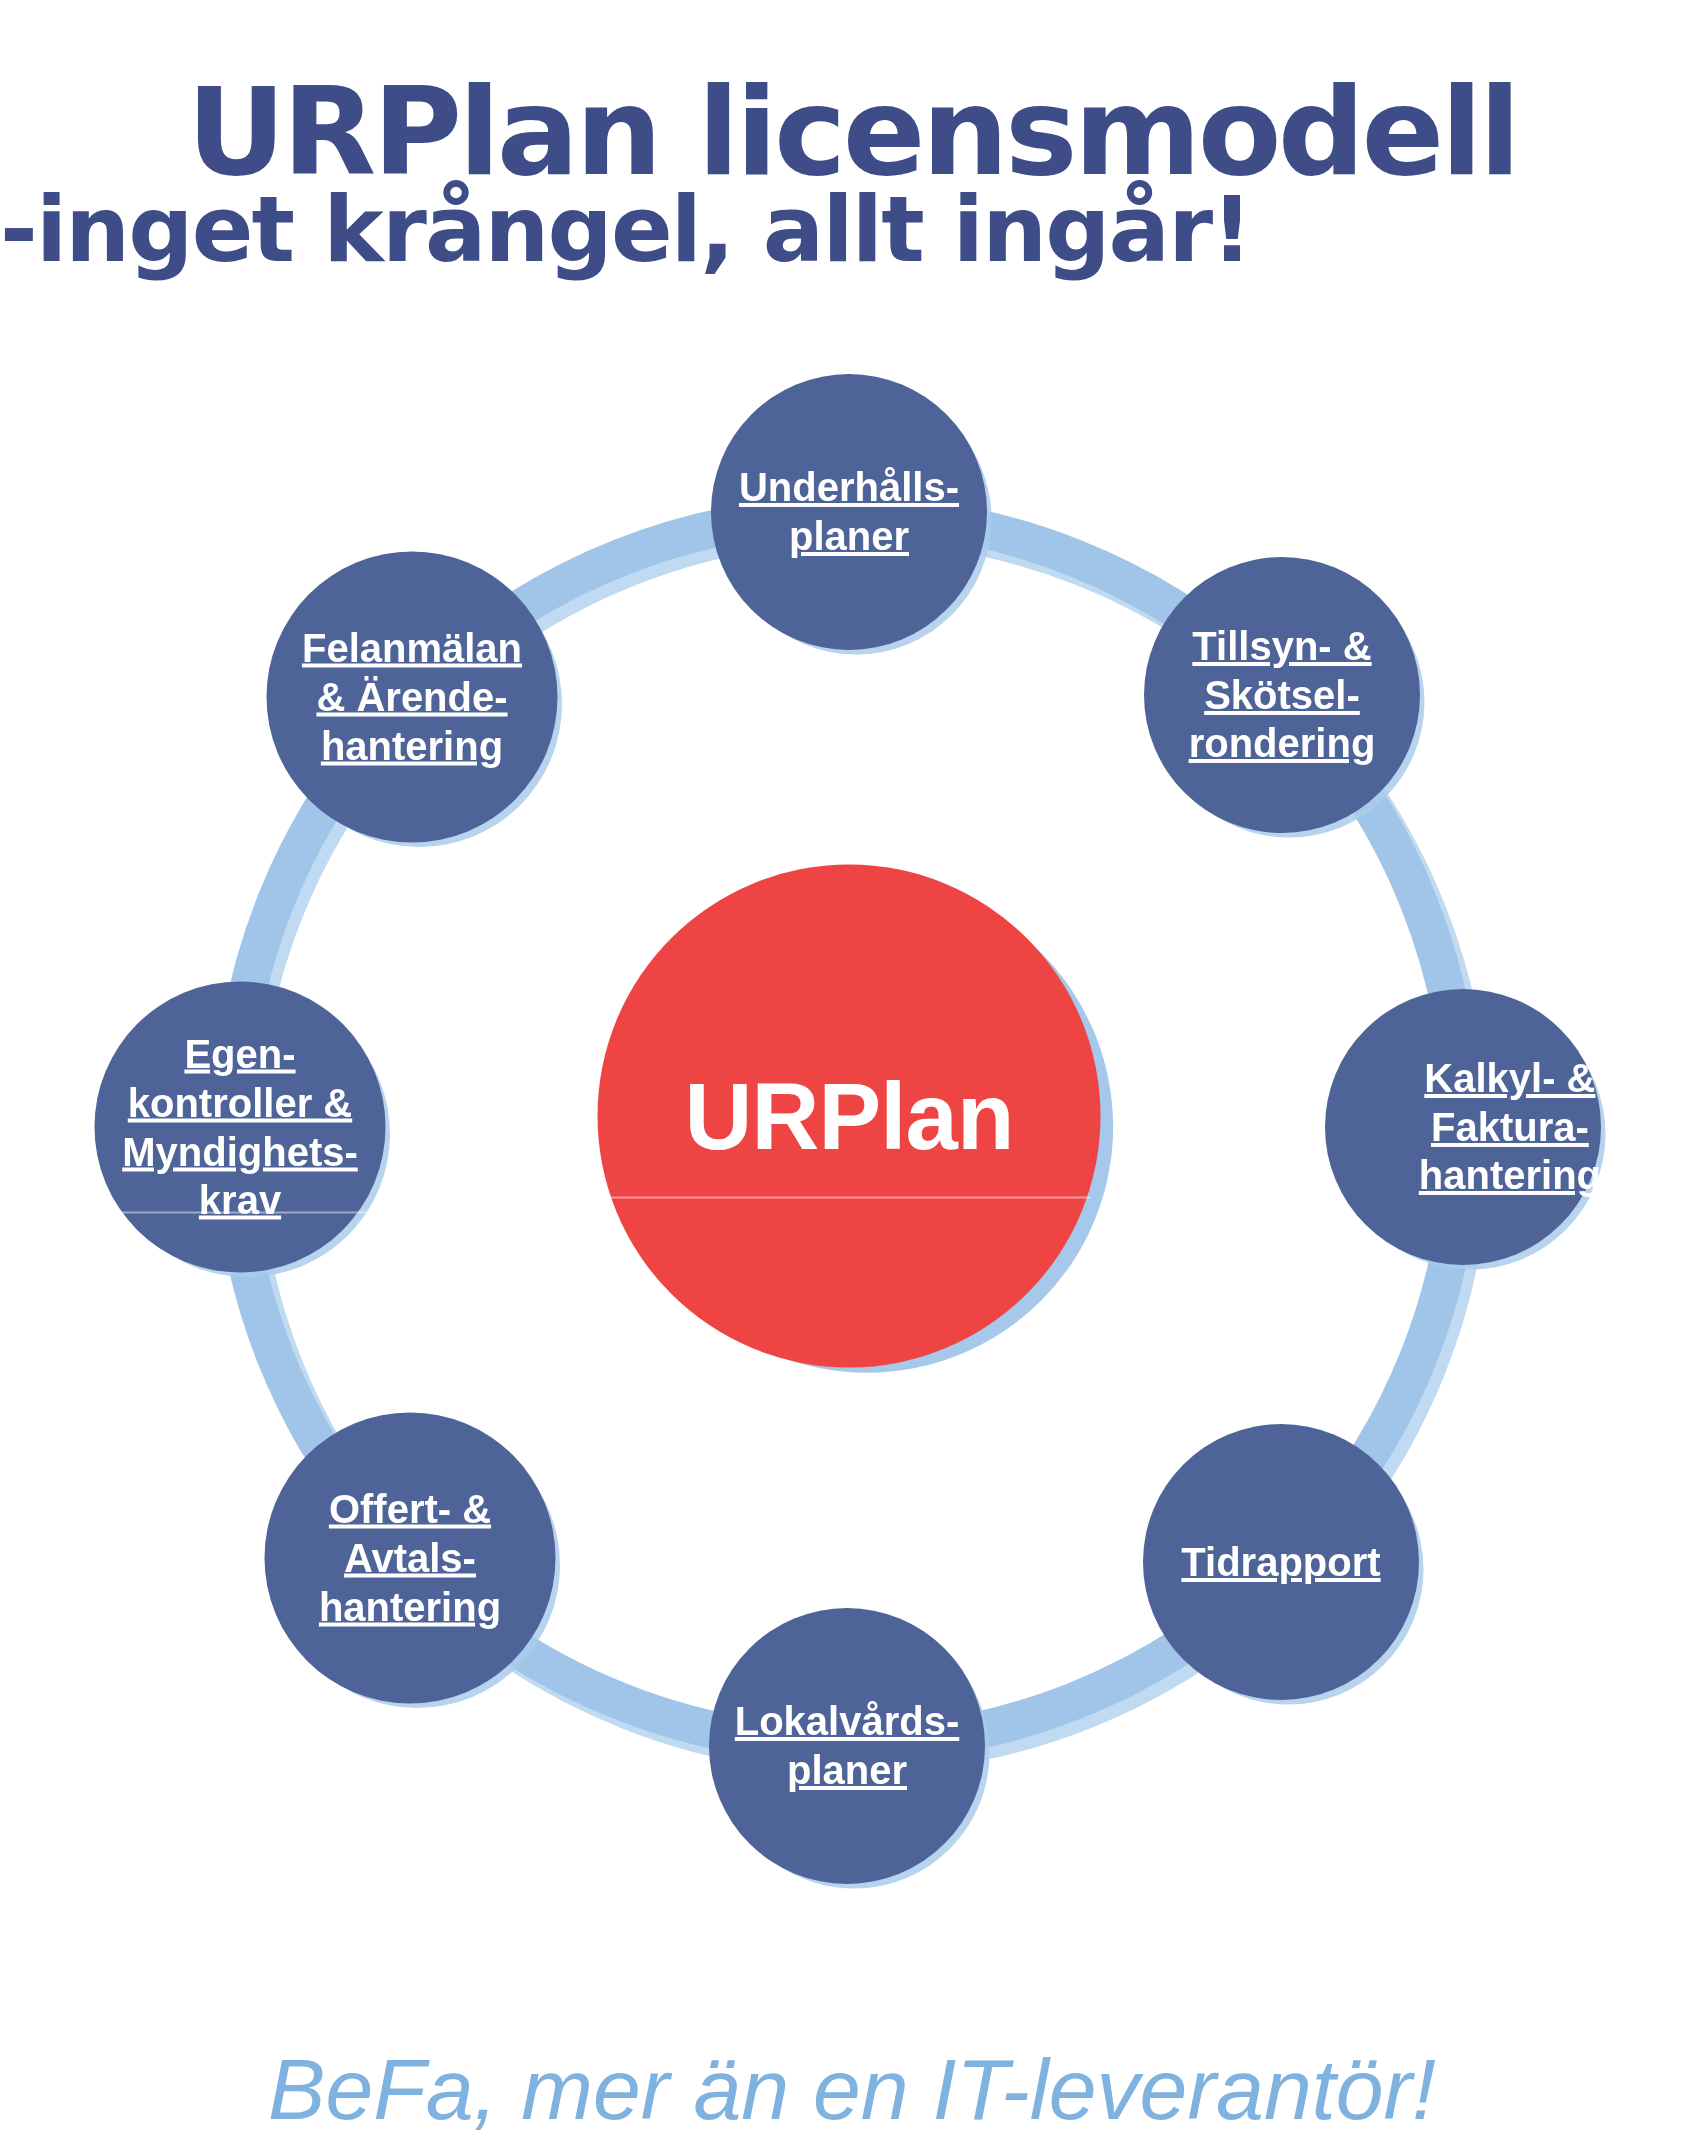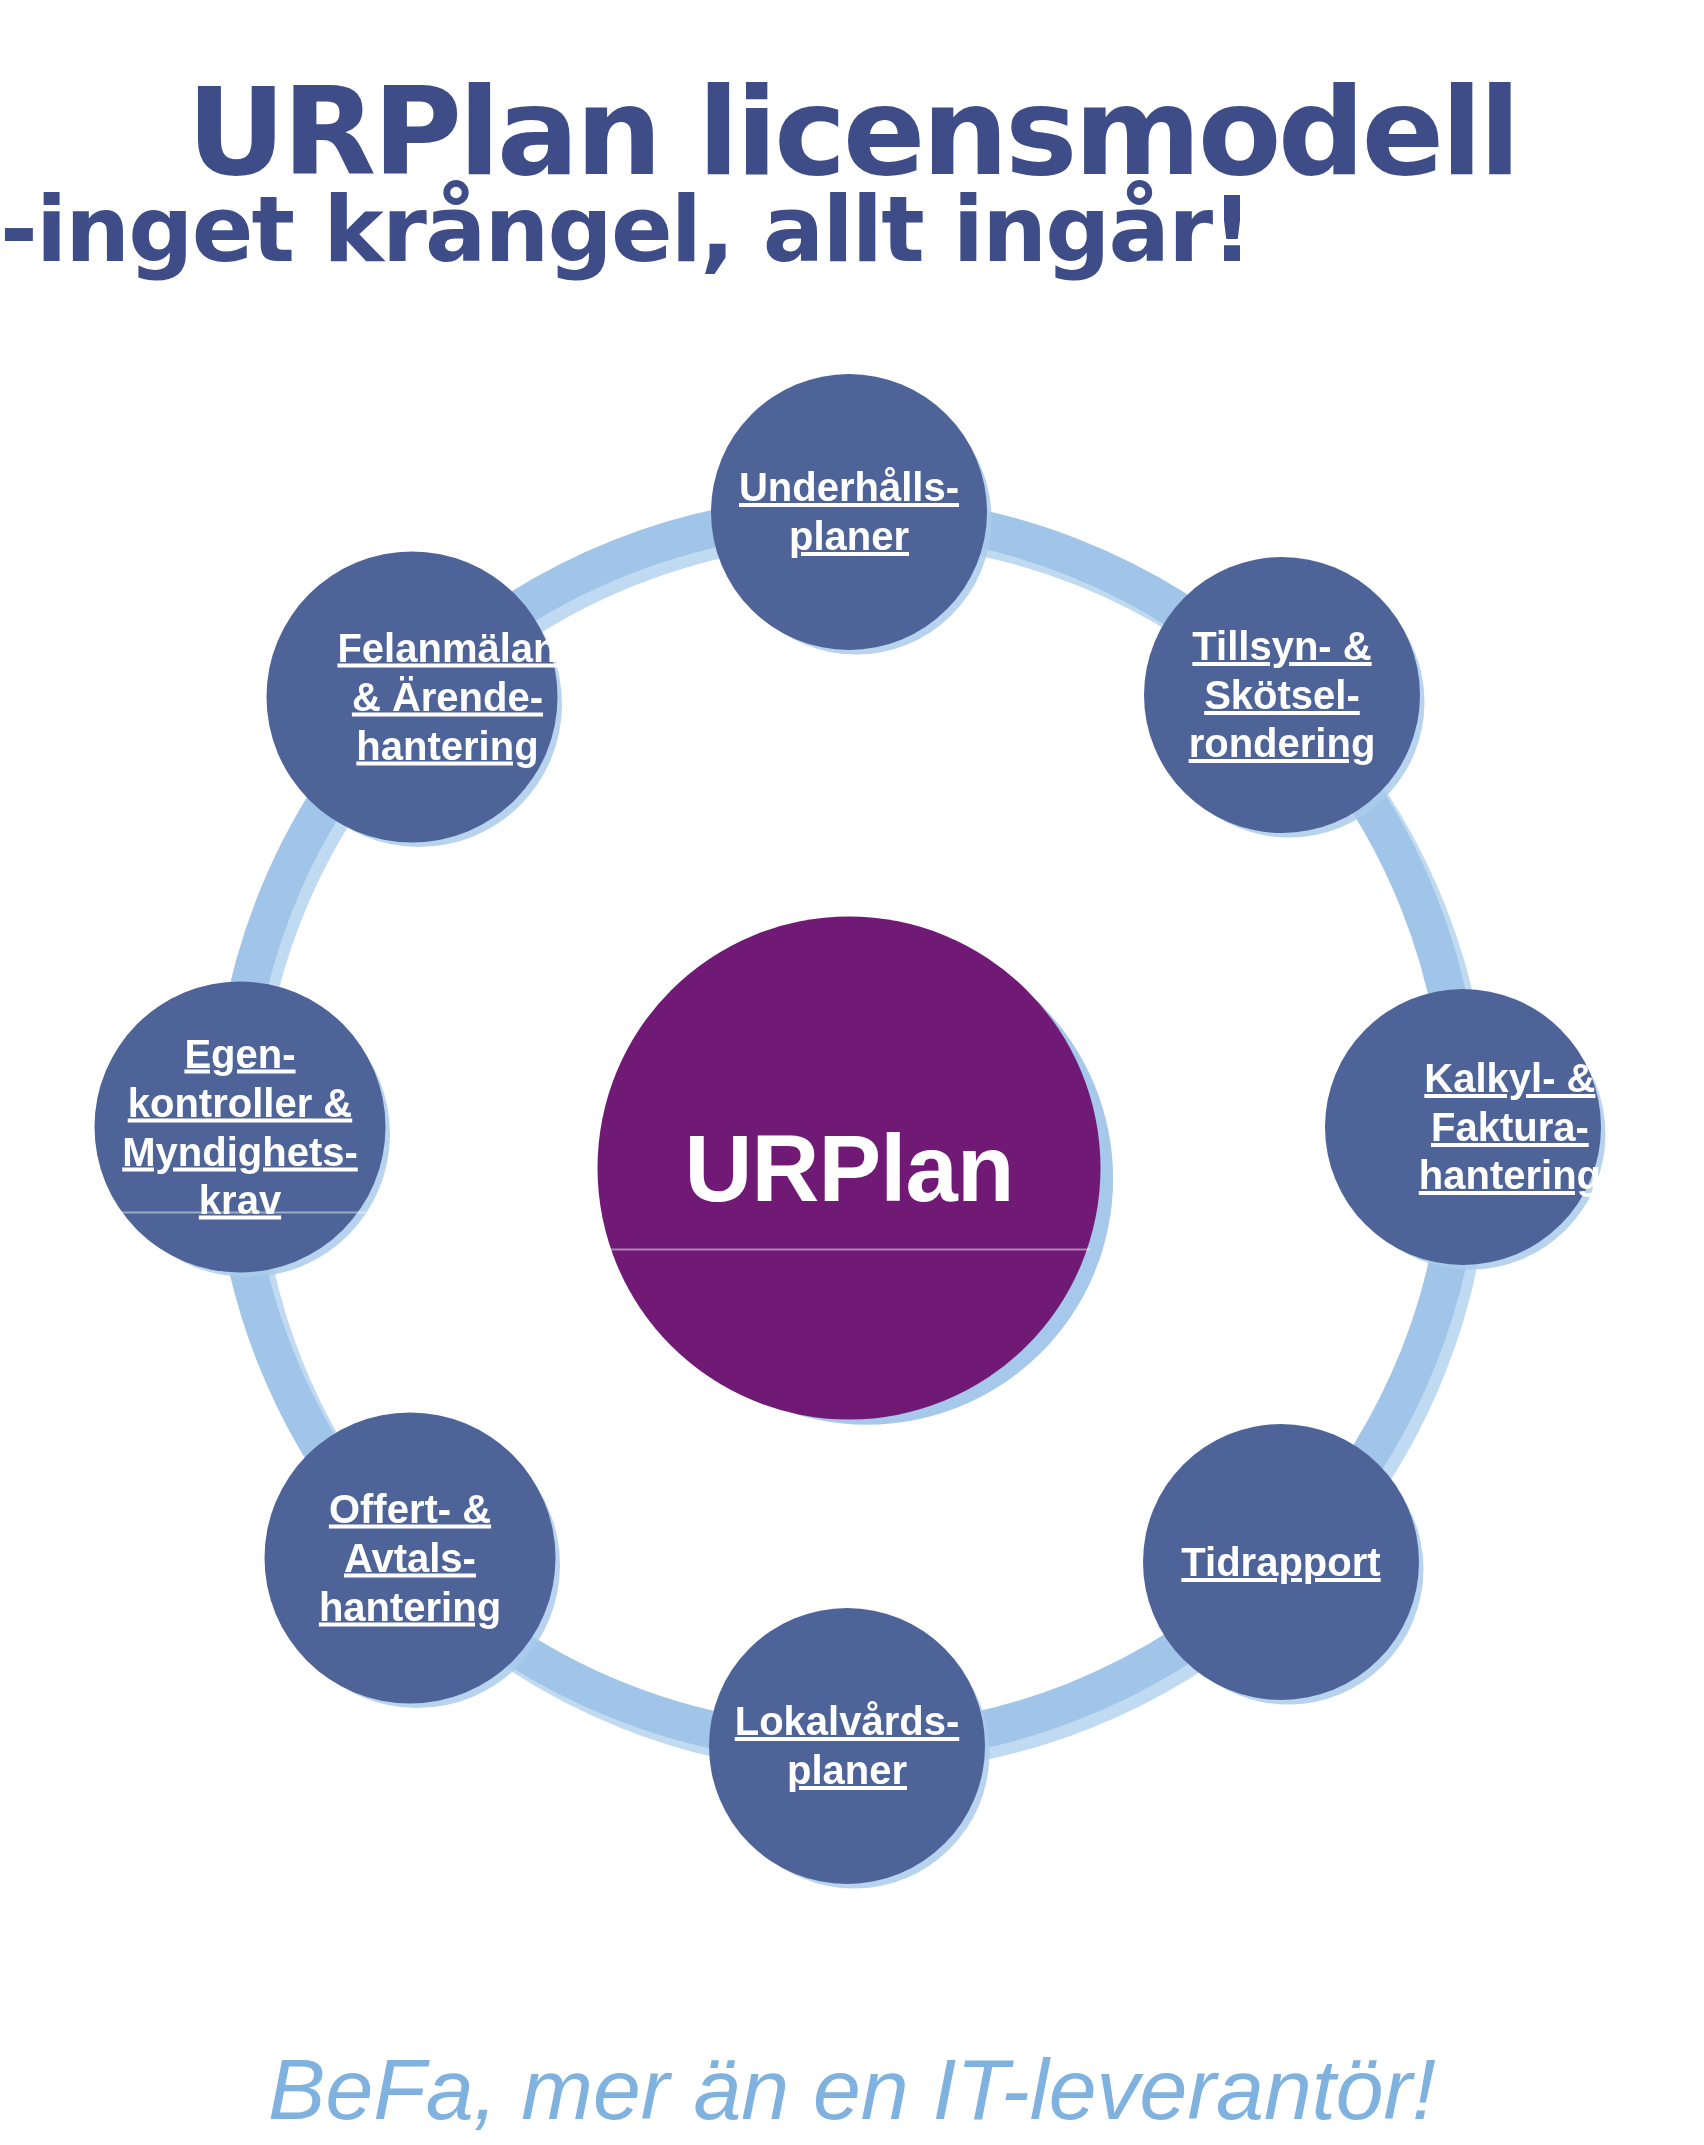--- a/index.html
+++ b/index.html
@@ -59,26 +59,26 @@
   }
   .ring-main {
     fill: none;
     stroke: #a0c5e8;
     stroke-width: 42;
   }
 
   .center-circle {
     position: absolute;
     left: 849px;
-    top: 1168px;
+    top: 1116px;
     width: 503px;
     height: 503px;
     transform: translate(-50%, -50%);
     border-radius: 50%;
-    background: #701a75;
+    background: #ef4444;
     box-shadow: 18px 10.7px 0 -5.4px #a6c8ea;
     display: flex;
     align-items: center;
     justify-content: center;
   }
   .center-circle .center-label {
     color: #ffffff;
     font-weight: bold;
     font-size: 94px;
     letter-spacing: -0.9px;
@@ -108,21 +108,21 @@
     text-decoration: underline;
   }
 
   .n0 { left: 849px;  top: 512px;  }
   .n1 { left: 1282px; top: 695px;  }
   .n2 { left: 1463px; top: 1127px; justify-content: flex-end; }
   .n3 { left: 1281px; top: 1562px; }
   .n4 { left: 847px;  top: 1746px; }
   .n5 { left: 410px;  top: 1558px; }
   .n6 { left: 240px;  top: 1127px; }
-  .n7 { left: 412px;  top: 697px; justify-content: flex-end;  }
+  .n7 { left: 412px;  top: 697px;  }
 
   .hairline {
     position: absolute;
     left: 2%;
     right: 2%;
     height: 1.8px;
     background: rgba(255, 255, 255, 0.45);
     pointer-events: none;
   }
   .center-line { top: 66%; }

